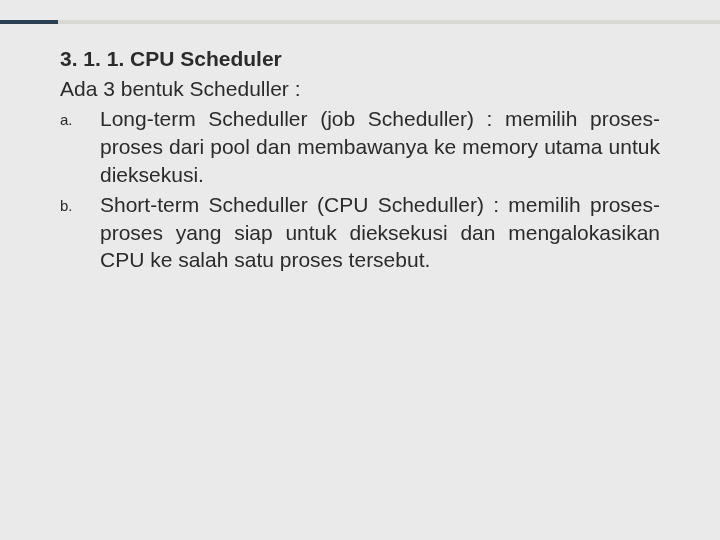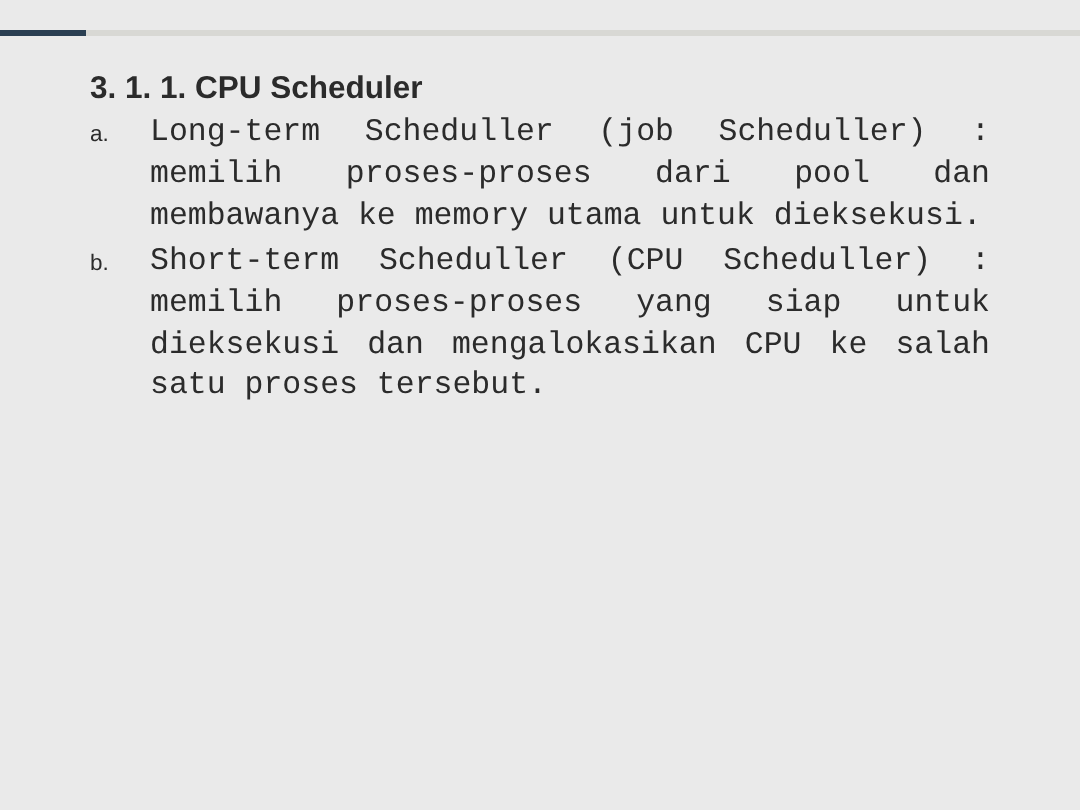--- a/index.html
+++ b/index.html
@@ -57,30 +57,30 @@
   .marker {
     font-size: 15px;
     width: 40px;
     padding-top: 5px;
     flex-shrink: 0;
     color: #2b2b2b;
   }
   .item-text {
     flex: 1;
     text-align: justify;
-    font-family: Liberation Mono, monospace;
   }
 </style>
 </head>
 <body>
 
 <div class="slide">
   <div class="accent-bar"></div>
   <div class="content">
     <div class="heading">3. 1. 1. CPU Scheduler</div>
+    <div class="lead">Ada 3 bentuk Scheduller :</div>
     <ol class="list">
       <li class="list-item">
         <span class="marker">a.</span>
         <span class="item-text">Long-term Scheduller (job Scheduller) : memilih proses-proses dari pool dan membawanya ke memory utama untuk dieksekusi.</span>
       </li>
       <li class="list-item">
         <span class="marker">b.</span>
         <span class="item-text">Short-term Scheduller (CPU Scheduller) : memilih proses-proses yang siap untuk dieksekusi dan mengalokasikan CPU ke salah satu proses tersebut.</span>
       </li>
     </ol>

